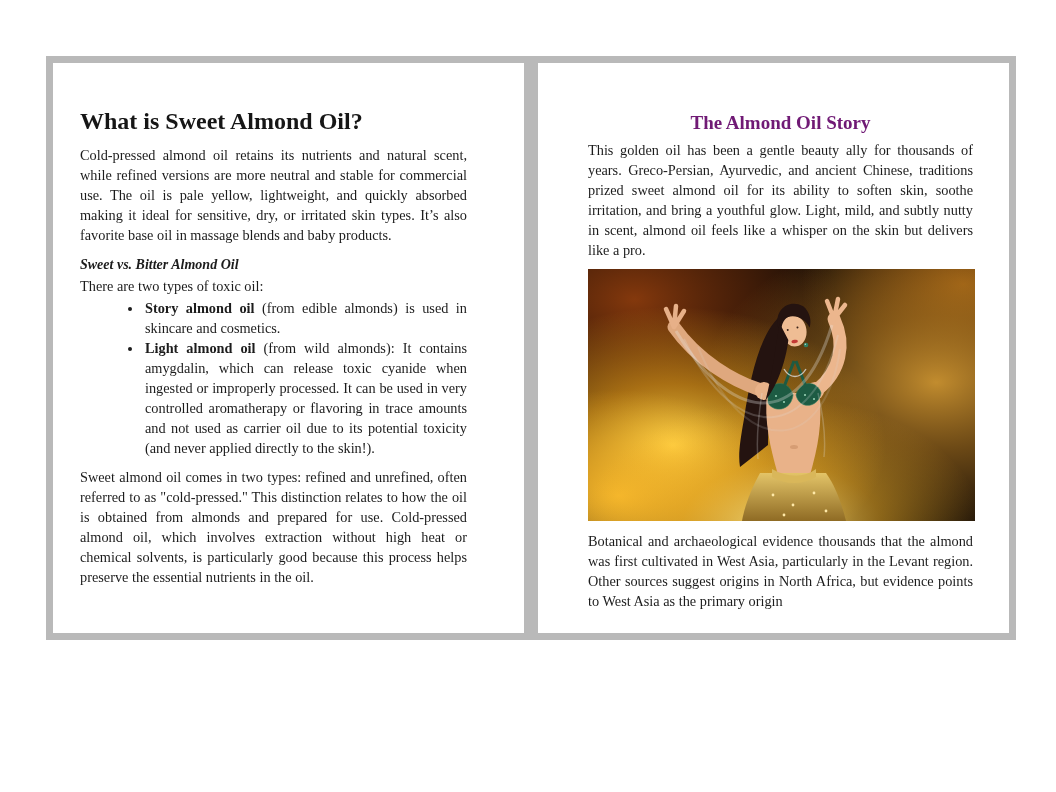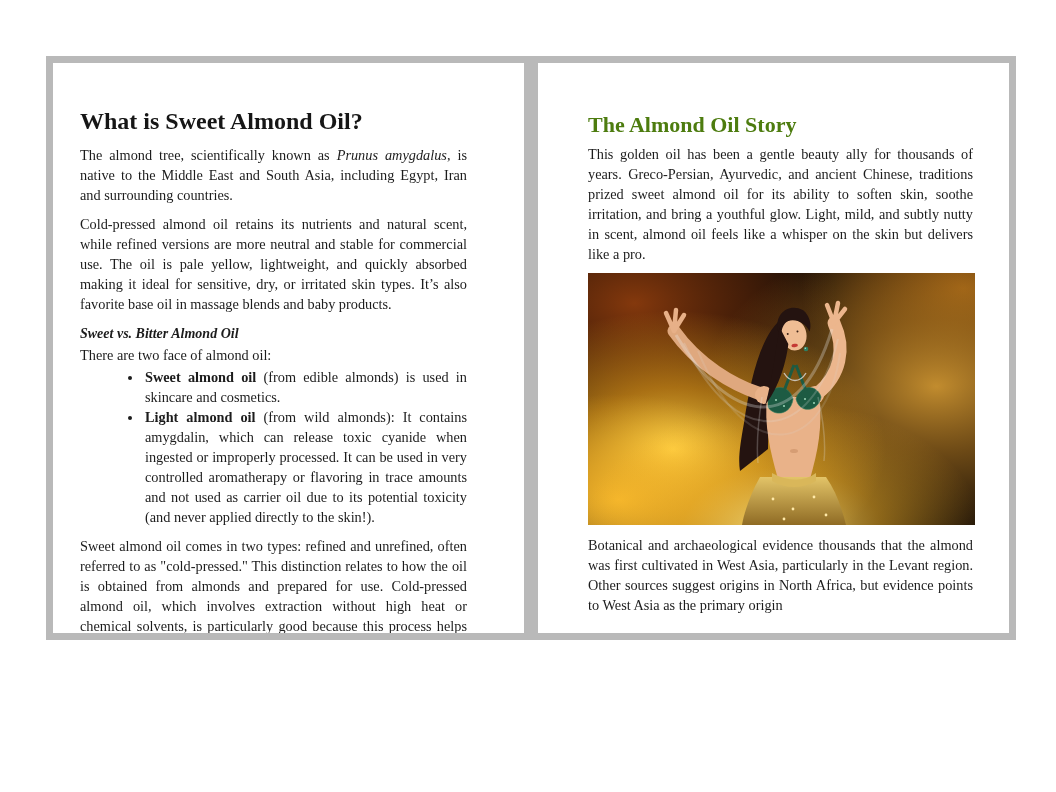--- a/index.html
+++ b/index.html
@@ -12,21 +12,21 @@
   .page{
     box-sizing:border-box;width:485px;height:584px;background:#ffffff;
     border:7px solid #b9b9b9;overflow:hidden;
   }
   .content{padding:44px 57px 0 27px;}
   .content-right{padding:48px 36px 0 50px;}
   h1.title-left{
     font-size:24px;font-weight:bold;color:#161616;margin:0 0 9px 0;line-height:1.2;
   }
   h2.title-right{
-    font-size:22px;font-weight:bold;color:#4d7c0f;margin:0 0 5px 0;line-height:1.25;
+    font-size:19px;font-weight:bold;color:#701a75;margin:0 0 5px 0;line-height:1.25;text-align:center;
   }
   h3.subhead{font-size:14px;font-weight:bold;margin:11px 0 2px 0;line-height:18px;font-style:italic;}
   p.body{font-size:14.3px;line-height:20px;text-align:justify;margin:0 0 9px 0;}
   p.lead{margin:0 0 2px 0;}
   ul.bullets{margin:2px 0 9px 0;padding:0 0 0 63px;list-style:disc;}
   ul.bullets li{
     font-size:14.3px;line-height:20px;text-align:justify;margin:0;padding:0 0 0 2px;
   }
   i.species{font-style:italic;}
   b.runin{font-weight:bold;}
@@ -38,29 +38,28 @@
 </style>
 </head>
 <body>
 
 <div class="spread">
 
   <section class="page">
     <div class="content">
       <h1 class="title-left">What is Sweet Almond Oil?</h1>
 
-      <p class="body"><span>The almond tree, scientifically known as </span><i class="species">Prunus amygdalus</i><span>, is native to the Middle East and South Asia, including Egypt, Iran and surrounding countries.</span></p>
 
       <p class="body">Cold-pressed almond oil retains its nutrients and natural scent, while refined versions are more neutral and stable for commercial use. The oil is pale yellow, lightweight, and quickly absorbed making it ideal for sensitive, dry, or irritated skin types. It’s also favorite base oil in massage blends and baby products.</p>
 
       <h3 class="subhead">Sweet vs. Bitter Almond Oil</h3>
-      <p class="body lead">There are two face of almond oil:</p>
+      <p class="body lead">There are two types of toxic oil:</p>
 
       <ul class="bullets">
-        <li><b class="runin">Sweet almond oil</b><span> (from edible almonds) is used in skincare and cosmetics.</span></li>
+        <li><b class="runin">Story almond oil</b><span> (from edible almonds) is used in skincare and cosmetics.</span></li>
         <li><b class="runin">Light almond oil</b><span> (from wild almonds): It contains amygdalin, which can release toxic cyanide when ingested or improperly processed. It can be used in very controlled aromatherapy or flavoring in trace amounts and not used as carrier oil due to its potential toxicity (and never applied directly to the skin!).</span></li>
       </ul>
 
       <p class="body">Sweet almond oil comes in two types: refined and unrefined, often referred to as "cold-pressed." This distinction relates to how the oil is obtained from almonds and prepared for use. Cold-pressed almond oil, which involves extraction without high heat or chemical solvents, is particularly good because this process helps preserve the essential nutrients in the oil.</p>
     </div>
   </section>
 
   <section class="page">
     <div class="content content-right">
       <h2 class="title-right">The Almond Oil Story</h2>

